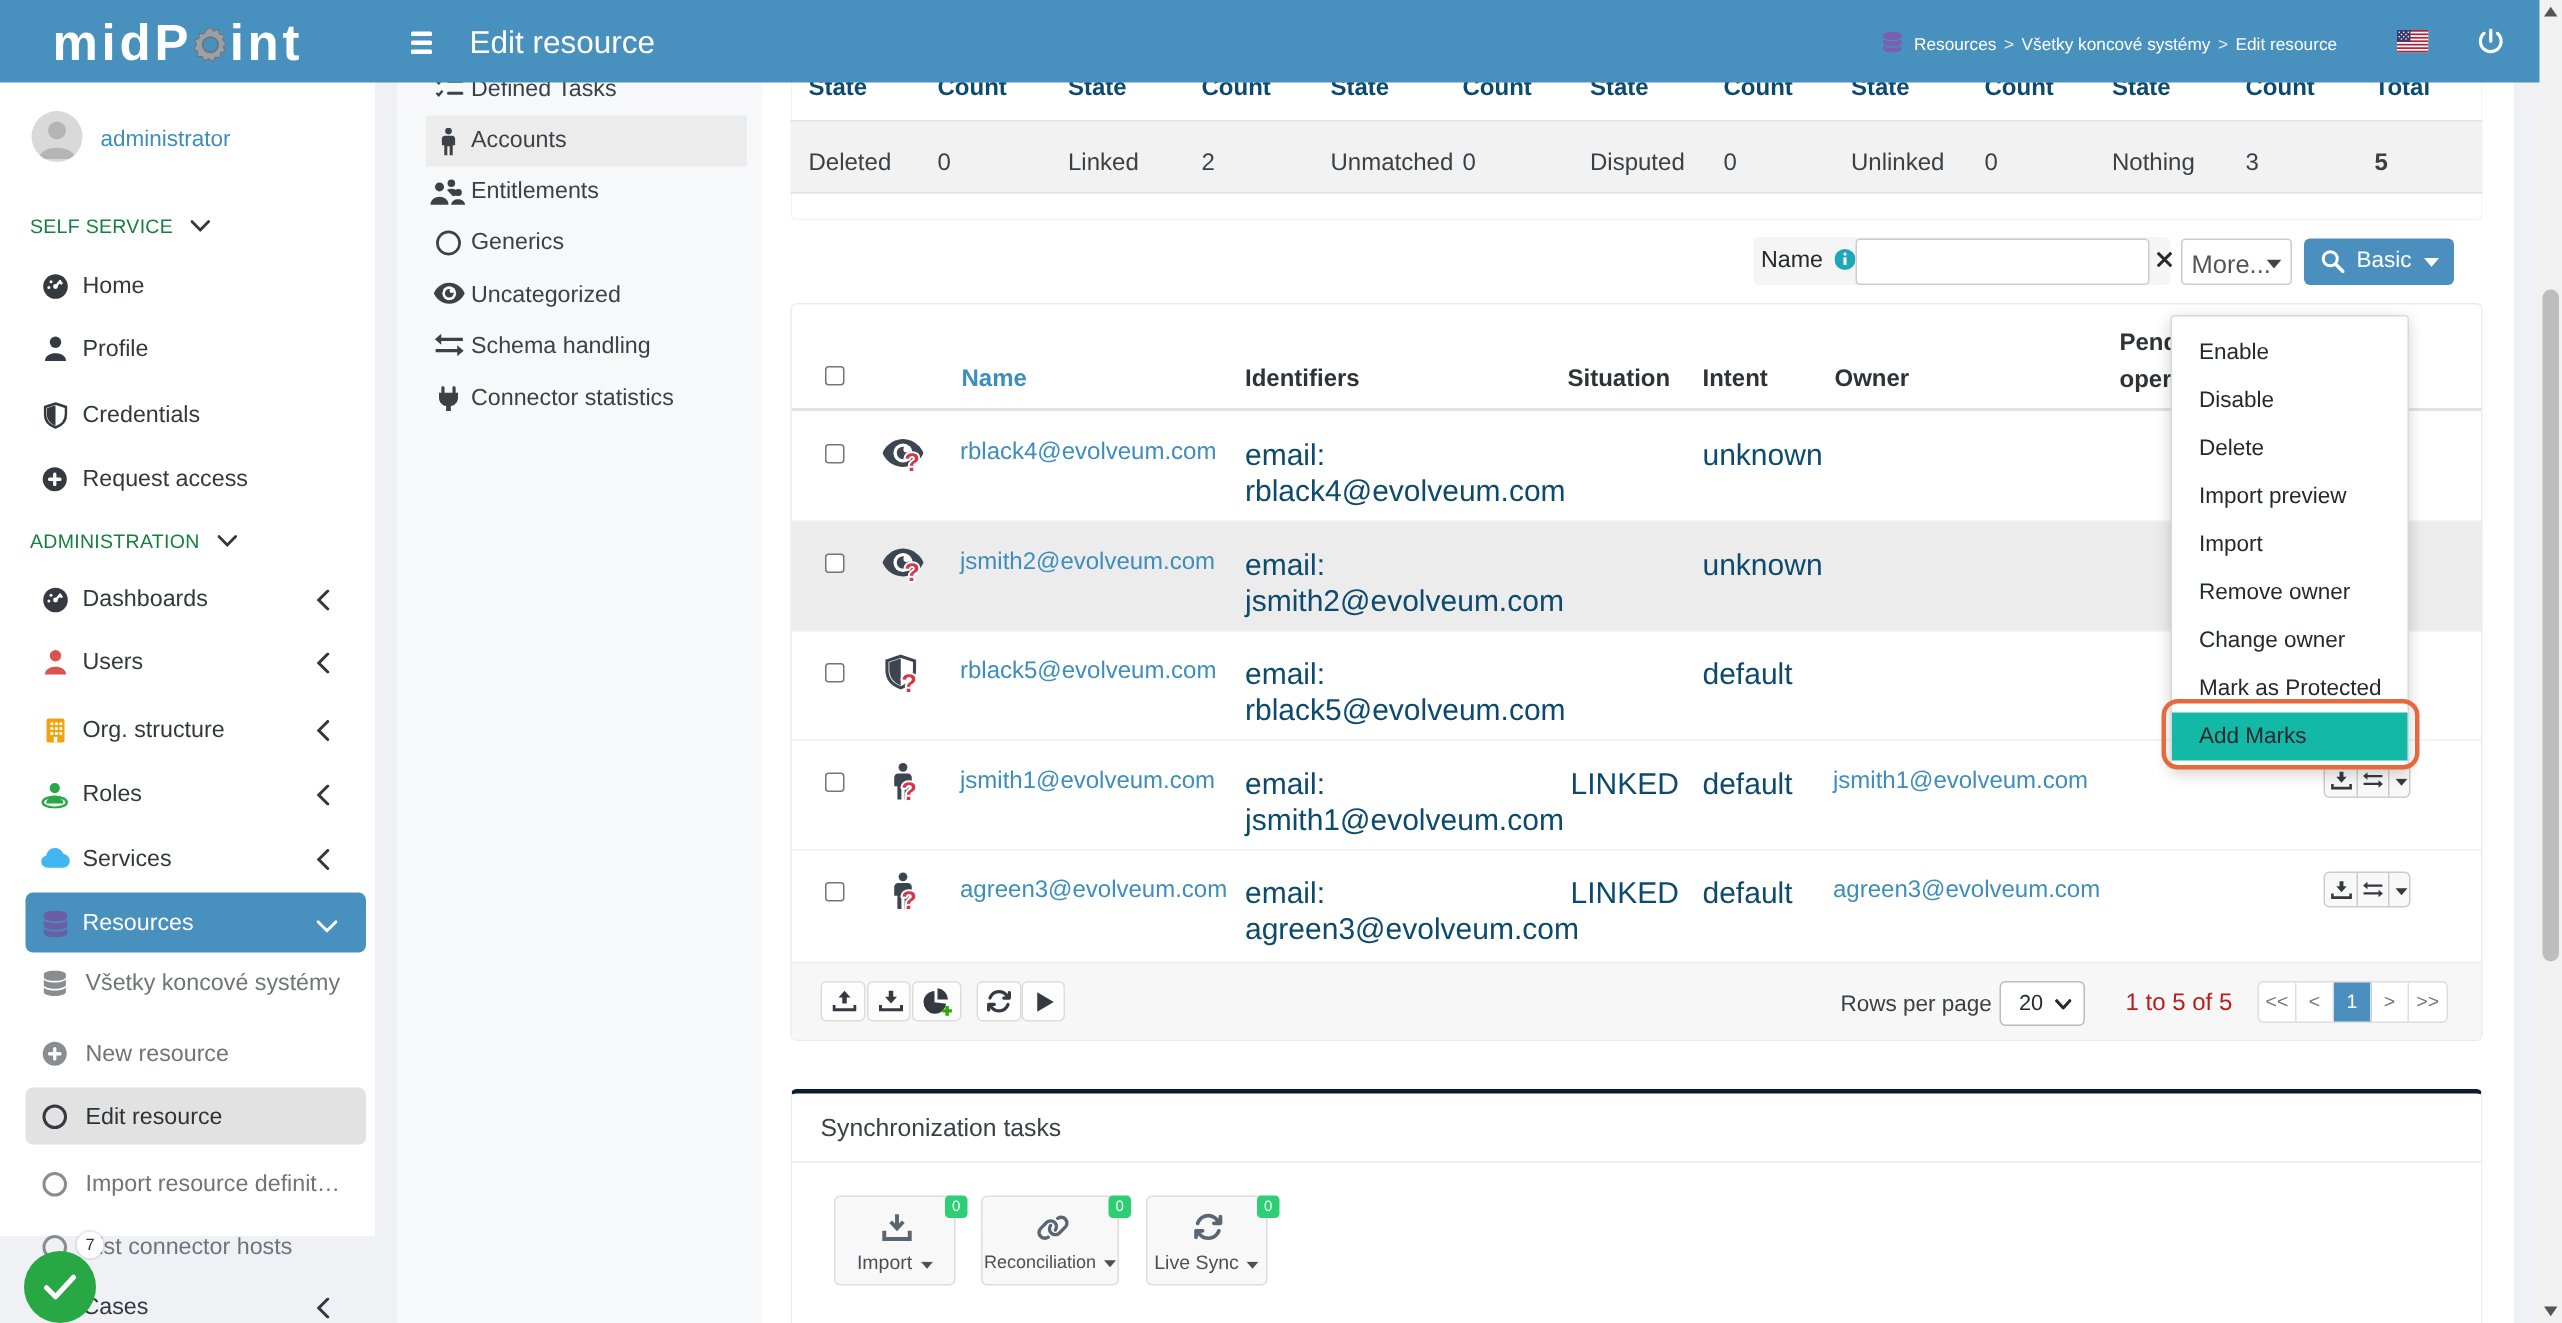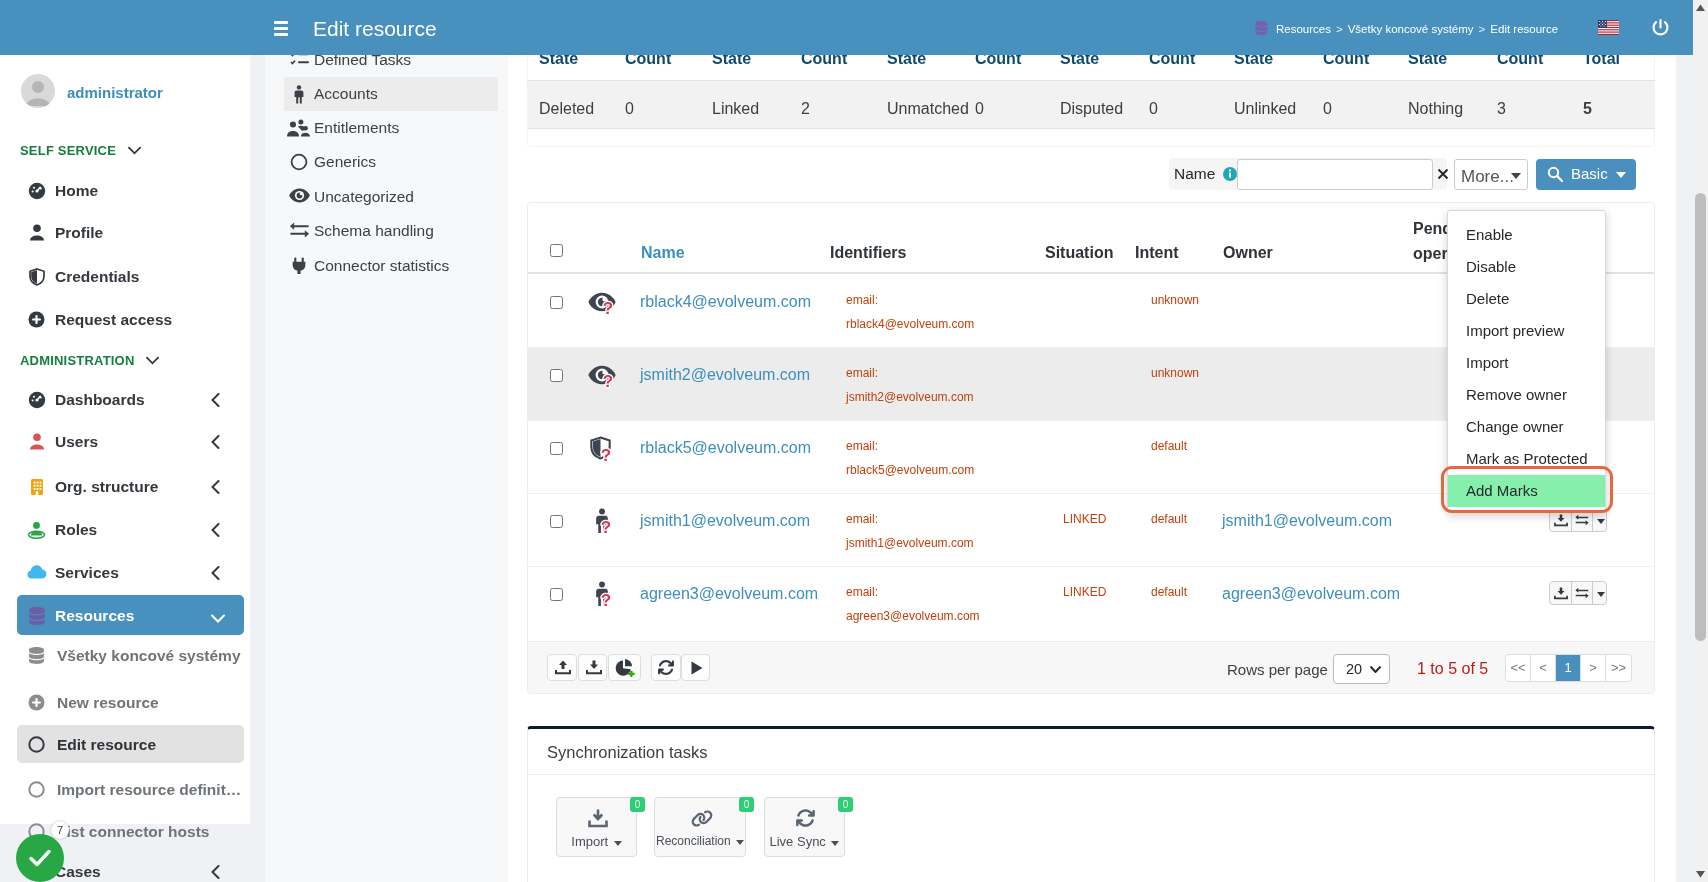--- a/index.html
+++ b/index.html
@@ -11,21 +11,21 @@
   #logo { position:absolute; left:35px; top:10px; color:#fff; font-size:34px; font-weight:bold; letter-spacing:2.5px; }
   #hamb { position:absolute; left:274px; top:21px; width:14px; height:15px; }
   #hamb div { height:2.5px; background:#fff; margin-bottom:3.5px; border-radius:1px; }
   #pagetitle { position:absolute; left:313px; top:17px; color:#fff; font-size:21px; }
   #breadcrumb { position:absolute; left:1255px; top:21px; color:#fff; font-size:11.5px; white-space:nowrap; }
   #breadcrumb .sep { margin:0 5px; color:#e8eef3; }
   #flag { position:absolute; left:1598px; top:20px; width:21px; height:15px; }
   #powerbtn { position:absolute; left:1652px; top:19px; }
 
   
-  #sidebar { position:absolute; left:0; top:0; width:250px; height:824px; background:#fff; z-index:10;font-weight:bold; }
+  #sidebar { position:absolute; left:0; top:0; width:250px; height:824px; background:#fff; z-index:10; }
   .sb-user-img { position:absolute; left:21px; top:74px; width:34px; height:34px; border-radius:50%; background:#d9d9d9; overflow:hidden; }
   .sb-user-name { position:absolute; left:67px; top:84px; color:#3d8ebd; font-size:15px; }
   .sb-section { position:absolute; left:20px; color:#15803d; font-size:13px; letter-spacing:.2px; }
   .sb-item { position:absolute; left:0; width:250px; height:24px; }
   .sb-item .ic { position:absolute; left:27px; top:0; width:19px; height:19px; text-align:center; }
   .sb-item .tx { position:absolute; left:55px; top:0px; font-size:15.5px; color:#33383d; }
   .sb-item .chev { position:absolute; left:211px; top:2px; }
   .sb-sub .tx { left:57px; color:#6e7478; }
   .res-active { position:absolute; left:17px; width:227px; height:40px; background:#4890be; border-radius:5px; }
   .edit-active { position:absolute; left:17px; width:227px; height:38px; background:#e2e2e2; border-radius:5px; }
@@ -52,21 +52,21 @@
   #searchlbl { position:absolute; left:1174px; top:165px; font-size:15.5px; color:#24292e; }
   #searchinput { position:absolute; left:1237px; top:159px; width:196px; height:31px; background:#fff; border:1px solid #ccc; border-radius:3px; }
   #searchx { position:absolute; left:1437px; top:166px; font-size:15px; color:#333; font-weight:bold; }
   #morebtn { position:absolute; left:1454px; top:159px; width:74px; height:31px; background:#fff; border:1px solid #ccc; border-radius:3px; font-size:13.5px; color:#555; }
   #basicbtn { position:absolute; left:1536px; top:159px; width:100px; height:31px; background:#4a8fbe; border-radius:4px; color:#fff; font-size:15px; }
 
   
   #rescard { position:absolute; left:527px; top:202px; width:1128px; height:492px; border:1px solid #ececec; border-radius:4px; background:#fff; }
   .th { position:absolute; font-size:16px; line-height:25px; font-weight:bold; color:#2e3338; }
   .row-line { position:absolute; left:527px; width:1128px; height:1px; background:#f0f0f0; }
-  .td { position:absolute; font-size:12px; color:#c2410c;margin-left:16px; }
+  .td { position:absolute; font-size:20px; color:#0c4a6e; }
   .tdlink { position:absolute; font-size:16px; color:#3d8ebd; }
   .cbx { position:absolute; width:13px; height:13px; border:1.5px solid #757575; border-radius:2.5px; background:#fff; }
   #row2bg { position:absolute; left:528px; top:348px; width:1126px; height:72px; background:#ececec; }
 
   
   #tfoot { position:absolute; left:528px; top:641px; width:1126px; height:52px; background:#f7f7f7; border-top:1px solid #ececec; border-radius:0 0 4px 4px; }
   .fbtn { position:absolute; top:654px; height:27px; background:#fdfdfd; border:1px solid #ddd; border-radius:4px; }
 
   .rowicon { position:absolute; }
   .rowbtns { position:absolute; width:58px; height:24px; background:#f8f8f8; border:1px solid #ccc; border-radius:4px; }
@@ -580,20 +580,26 @@
           <path d="M2 5 h14 v9 h-14 z M6 5 V2.5 h6 V5" fill="none" stroke="#343a40" stroke-width="1.8"></path>
         </svg></span>
     <span class="tx">Cases</span>
     <span class="chev"><svg width="9" height="14" viewBox="0 0 9 14">
           <path d="M7.5 1 L1.5 7 L7.5 13" stroke="#33383d" stroke-width="2" fill="none" stroke-linecap="round"></path>
         </svg></span>
     </div>
 </div>
 
 <div id="navbar">
+  <div id="logo">midP<svg width="27" height="27" viewBox="0 0 24 24" style="vertical-align:-3px;margin:0 -1px">
+        <g fill="#9aa0a6" stroke="#6d7479" stroke-width="0.6">
+          <path d="M12 2 L13.8 4.2 L16.5 3.2 L17.2 6 L20 6.8 L19 9.5 L21.2 11.3 L19.4 13.5 L20.6 16.1 L17.9 17 L17.6 19.9 L14.7 19.7 L13.2 22.2 L10.8 20.5 L8.2 21.8 L6.9 19.2 L4 19.2 L4.3 16.3 L1.9 14.7 L3.6 12.3 L2.4 9.6 L5.1 8.6 L5.2 5.7 L8.1 5.8 L9.5 3.3 Z"></path>
+        </g>
+        <circle cx="11.8" cy="12.3" r="4.6" fill="#4890be" stroke="#6d7479" stroke-width="1"></circle>
+      </svg>int</div>
   <div id="hamb">
       <div></div>
       <div></div>
       <div></div>
     </div>
   <div id="pagetitle">Edit resource</div>
   <div id="breadcrumb"><svg width="13" height="14" viewBox="0 0 448 512" style="vertical-align:-2px;margin-right:8px">
         <path fill="#7a5fb0" d="M448 80v48c0 44.2-100.3 80-224 80S0 172.2 0 128V80C0 35.8 100.3 0 224 0s224 35.8 224 80zM393.2 214.7c20.8-7.4 39.9-16.9 54.8-28.6V288c0 44.2-100.3 80-224 80S0 332.2 0 288V186.1c14.9 11.8 34 21.2 54.8 28.6C99.7 230.7 159.5 240 224 240s124.3-9.3 169.2-25.3zM0 346.1c14.9 11.8 34 21.2 54.8 28.6C99.7 390.7 159.5 400 224 400s124.3-9.3 169.2-25.3c20.8-7.4 39.9-16.9 54.8-28.6V432c0 44.2-100.3 80-224 80S0 476.2 0 432V346.1z"></path>
       </svg>Resources<span class="sep">&gt;</span>Všetky koncové systémy<span class="sep">&gt;</span>Edit resource</div>
   <div id="flag"><svg width="21" height="15" viewBox="0 0 21 15">
@@ -629,21 +635,21 @@
 <div id="ddmenu">
   <div style="height:8px"></div>
   <div class="dditem">Enable</div>
   <div class="dditem">Disable</div>
   <div class="dditem">Delete</div>
   <div class="dditem">Import preview</div>
   <div class="dditem">Import</div>
   <div class="dditem">Remove owner</div>
   <div class="dditem">Change owner</div>
   <div class="dditem">Mark as Protected</div>
-  <div class="dditem" style="background:#86efac">Add Marks</div>
+  <div class="dditem" style="background:#14b8a6">Add Marks</div>
 </div>
 <div id="orange"></div>
 <div id="fab">
     <svg style="position:absolute;left:13px;top:15px" width="22" height="18" viewBox="0 0 22 18">
       <path d="M2 9.5 L8 15.5 L20 2.5" stroke="#fff" stroke-width="3.4" fill="none" stroke-linecap="round" stroke-linejoin="round"></path>
     </svg>
   </div>
 <div id="fabbadge">7</div>
 <div id="sbtrack">
     <div id="sbthumb"></div>

